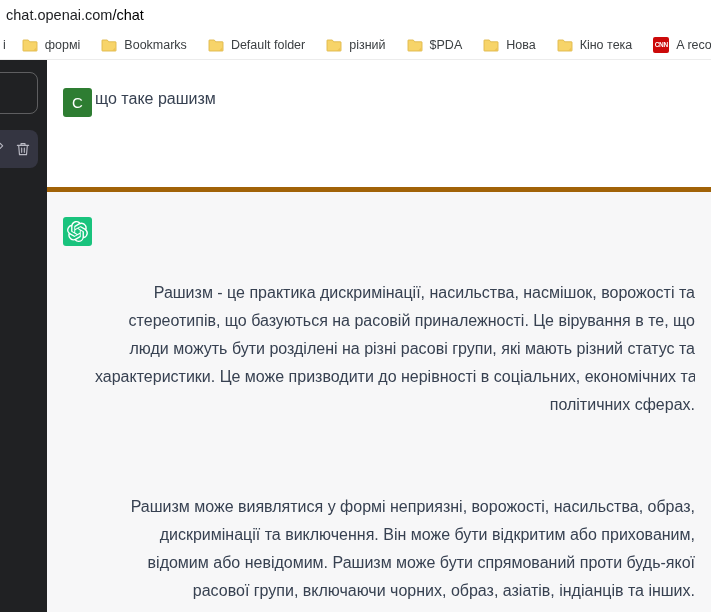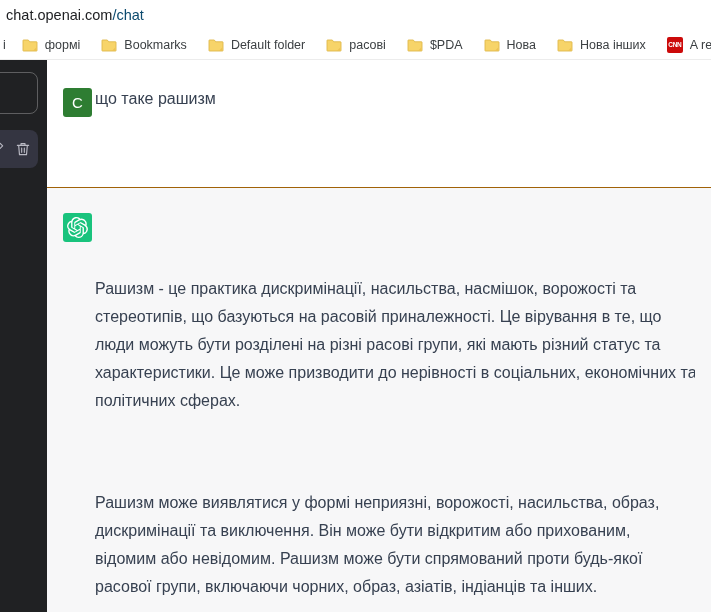--- a/index.html
+++ b/index.html
@@ -1,24 +1,24 @@
 <!DOCTYPE html>
 <html><head>
 <meta charset="utf-8">
 <style>
   * { margin:0; padding:0; box-sizing:border-box; }
   html,body { width:711px; height:612px; overflow:hidden; background:#fff;
               font-family:"Liberation Sans", sans-serif; }
-  .stage { position:relative; width:711px; height:612px; }
+  .stage { position:relative; width:711px; height:612px;text-align:right; }
 
   
   .chrome { position:absolute; top:0; left:0; width:711px; height:60px; background:#fff; }
   .urlbar { height:30px; display:flex; align-items:center; padding-left:6px;
             font-size:14.5px; color:#202124; }
-  .url-suffix { color:#0c4a6e; }
+  .url-suffix { color:#000000; }
   .bookmarks { height:30px; display:flex; align-items:center; padding-left:3px;
                border-bottom:1px solid #ececec; }
   .bm-item { display:flex; align-items:center; gap:7px; margin-right:21px;
              font-size:12.5px; color:#3c4043; white-space:nowrap; cursor:default; }
   .bm-item.first { margin-right:16px; }
   .bm-folder { width:16px; height:16px; flex:0 0 auto; }
   .bm-favicon { width:16px; height:16px; flex:0 0 auto; border-radius:2px;
                 background:#cc0a0a; color:#fff; font-weight:bold; font-size:6.5px;
                 display:flex; align-items:center; justify-content:center;
                 font-family:"Liberation Sans", sans-serif; letter-spacing:-0.3px; }
@@ -36,21 +36,21 @@
   .chat-item svg { position:absolute; top:11px; width:16px; height:16px;
                    stroke:#b9b9c3; fill:none; stroke-width:1.7; stroke-linecap:round;
                    stroke-linejoin:round; }
   .icon-pencil { left:51px; }
   .icon-trash  { left:77px; }
 
   
   .main { position:absolute; top:0; left:47px; width:664px; height:552px; }
   .row { position:relative; width:664px; }
   .row-user { height:127px; background:#ffffff; }
-  .row-assistant { height:425px; background:#f7f7f8; border-top:1px solid #a16207; }
+  .row-assistant { height:425px; background:#f7f7f8; border-top:5px solid #a16207; }
   .avatar { position:absolute; left:16px; width:29px; height:29px; border-radius:3px;
             display:flex; align-items:center; justify-content:center; }
   .row-user .avatar { top:28px; color:#fff; font-size:15px; }
   .row-assistant .avatar { top:25px; }
   .avatar svg { width:21px; height:21px; fill:#fff; }
   .msg { position:absolute; left:48px; font-size:16px; line-height:28px; color:#374151;
          white-space:pre; }
   .row-user .msg { top:25px; }
   .row-assistant .msg { top:31px; width:600px; overflow:hidden; }
   .para { margin:0 0 18px 0; white-space:pre; }
@@ -93,21 +93,21 @@
             <path d="M10.8 14l3.2-3.2V14z" fill="#ecc254"></path>
           </svg>
         <span>Default folder</span>
       </div>
 
       <div class="bm-item">
         <svg class="bm-folder" viewBox="0 0 16 16">
             <path d="M1.4 3h4.9l1.4 1.8h6.9c.2 0 .4.2.4.4v8.4c0 .2-.2.4-.4.4H1.4c-.2 0-.4-.2-.4-.4V3.4c0-.2.2-.4.4-.4z" fill="#f7d469" stroke="#dfb84a" stroke-width="0.9"></path>
             <path d="M10.8 14l3.2-3.2V14z" fill="#ecc254"></path>
           </svg>
-        <span>расові</span>
+        <span>різний</span>
       </div>
 
       <div class="bm-item">
         <svg class="bm-folder" viewBox="0 0 16 16">
             <path d="M1.4 3h4.9l1.4 1.8h6.9c.2 0 .4.2.4.4v8.4c0 .2-.2.4-.4.4H1.4c-.2 0-.4-.2-.4-.4V3.4c0-.2.2-.4.4-.4z" fill="#f7d469" stroke="#dfb84a" stroke-width="0.9"></path>
             <path d="M10.8 14l3.2-3.2V14z" fill="#ecc254"></path>
           </svg>
         <span>$PDA</span>
       </div>
 
@@ -117,21 +117,21 @@
             <path d="M10.8 14l3.2-3.2V14z" fill="#ecc254"></path>
           </svg>
         <span>Нова</span>
       </div>
 
       <div class="bm-item">
         <svg class="bm-folder" viewBox="0 0 16 16">
             <path d="M1.4 3h4.9l1.4 1.8h6.9c.2 0 .4.2.4.4v8.4c0 .2-.2.4-.4.4H1.4c-.2 0-.4-.2-.4-.4V3.4c0-.2.2-.4.4-.4z" fill="#f7d469" stroke="#dfb84a" stroke-width="0.9"></path>
             <path d="M10.8 14l3.2-3.2V14z" fill="#ecc254"></path>
           </svg>
-        <span>Нова інших</span>
+        <span>Кіно тека</span>
       </div>
 
       <div class="bm-item">
         <span class="bm-favicon">CNN</span>
         <span>A record-high num...</span>
       </div>
     </div>
   </div>
 
   <div class="app">

